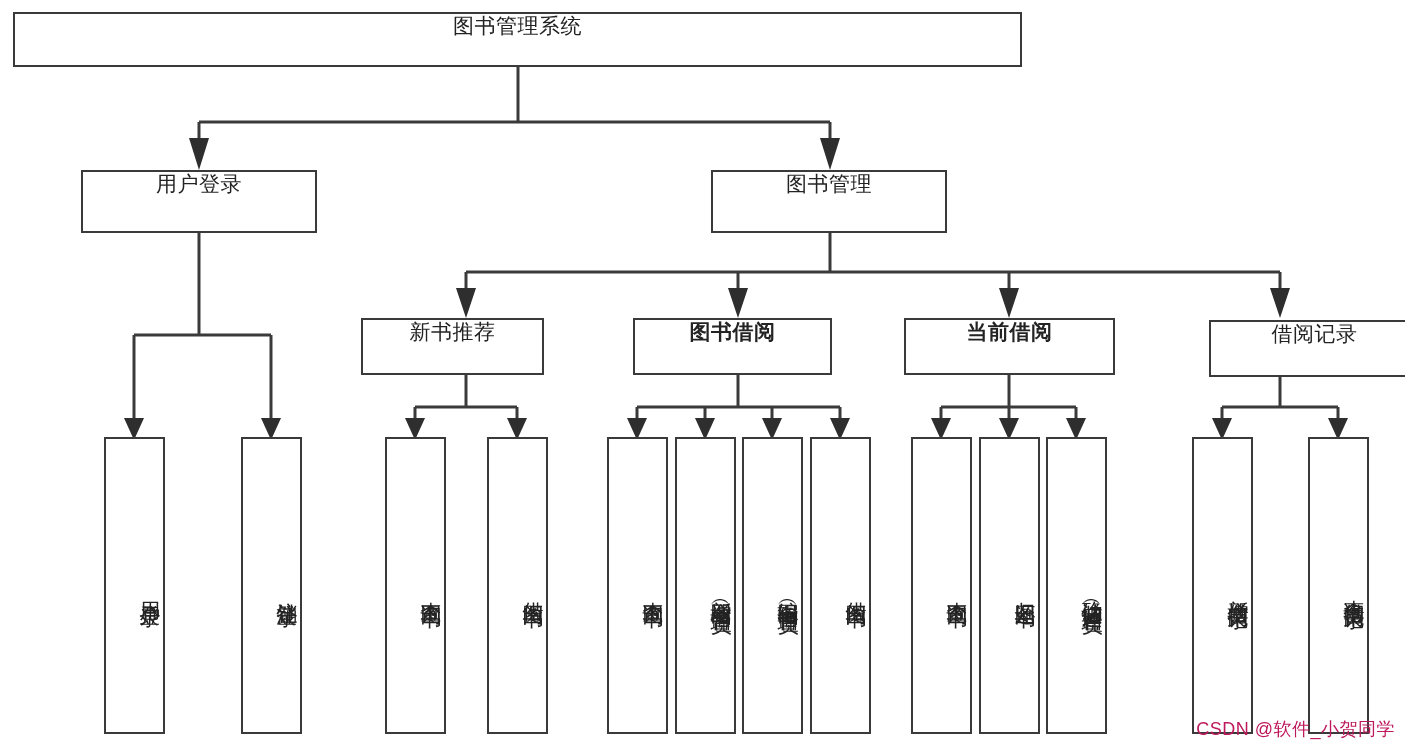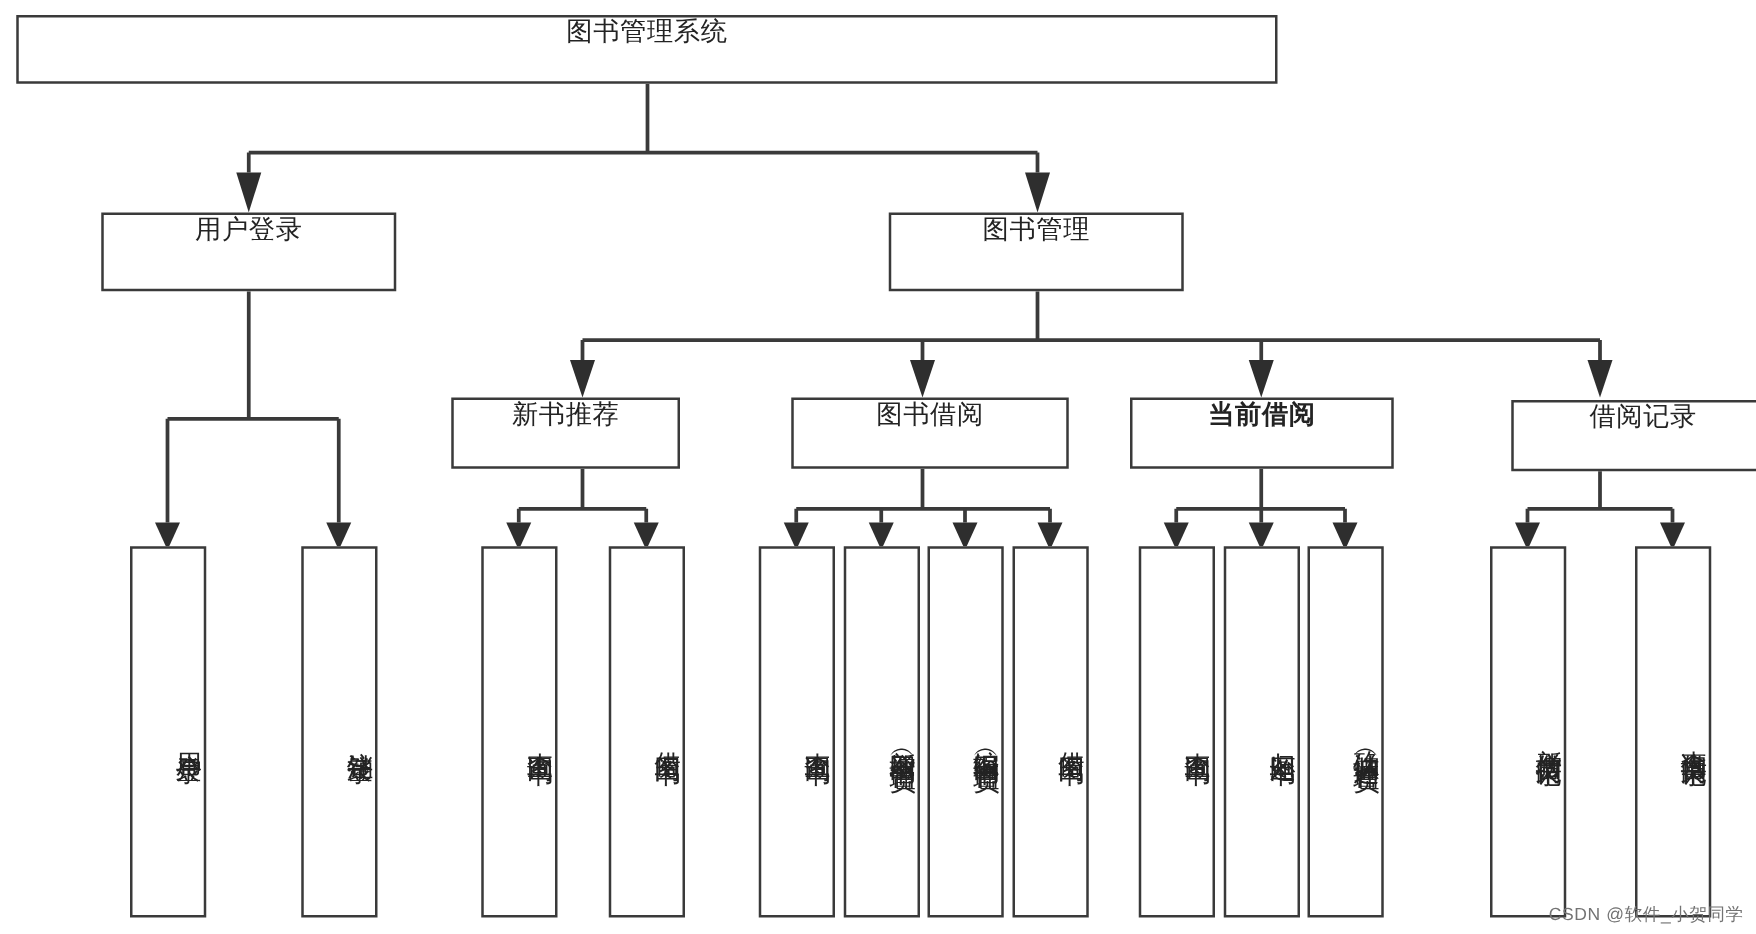--- a/index.html
+++ b/index.html
@@ -55,22 +55,22 @@
   .node-v.pad-top {
     padding-top: 14px;
   }
   .node-label {
     display: block;
   }
   .watermark {
     position: absolute;
     right: 10px;
     bottom: 6px;
-    font-size: 14px;
-    color: #737373;
+    font-size: 18px;
+    color: #be185d;
     letter-spacing: 0.5px;
     white-space: nowrap;
     pointer-events: none;
   }
 </style>
 </head>
 <body>
 
 <div id="canvas">
 
@@ -154,21 +154,21 @@
   <div class="node node-h" style="left:81px; top:170px; width:236px; height:63px;">
     <span class="node-label">用户登录</span>
   </div>
   <div class="node node-h" style="left:711px; top:170px; width:236px; height:63px;">
     <span class="node-label">图书管理</span>
   </div>
 
   <div class="node node-h" style="left:361px; top:318px; width:183px; height:57px;">
     <span class="node-label">新书推荐</span>
   </div>
-  <div class="node node-h" style="left:633px; top:318px; width:222px; height:57px;">
+  <div class="node node-h" style="left:633px; top:318px; width:199px; height:57px;font-weight:bold;">
     <span class="node-label">图书借阅</span>
   </div>
   <div class="node node-h" style="left:904px; top:318px; width:211px; height:57px;font-weight:bold;">
     <span class="node-label">当前借阅</span>
   </div>
   <div class="node node-h" style="left:1175px; top:320px; width:211px; height:57px;margin-left:34px;">
     <span class="node-label">借阅记录</span>
   </div>
 
   <div class="node node-v" style="left:104px; top:437px; width:61px; height:297px;">

